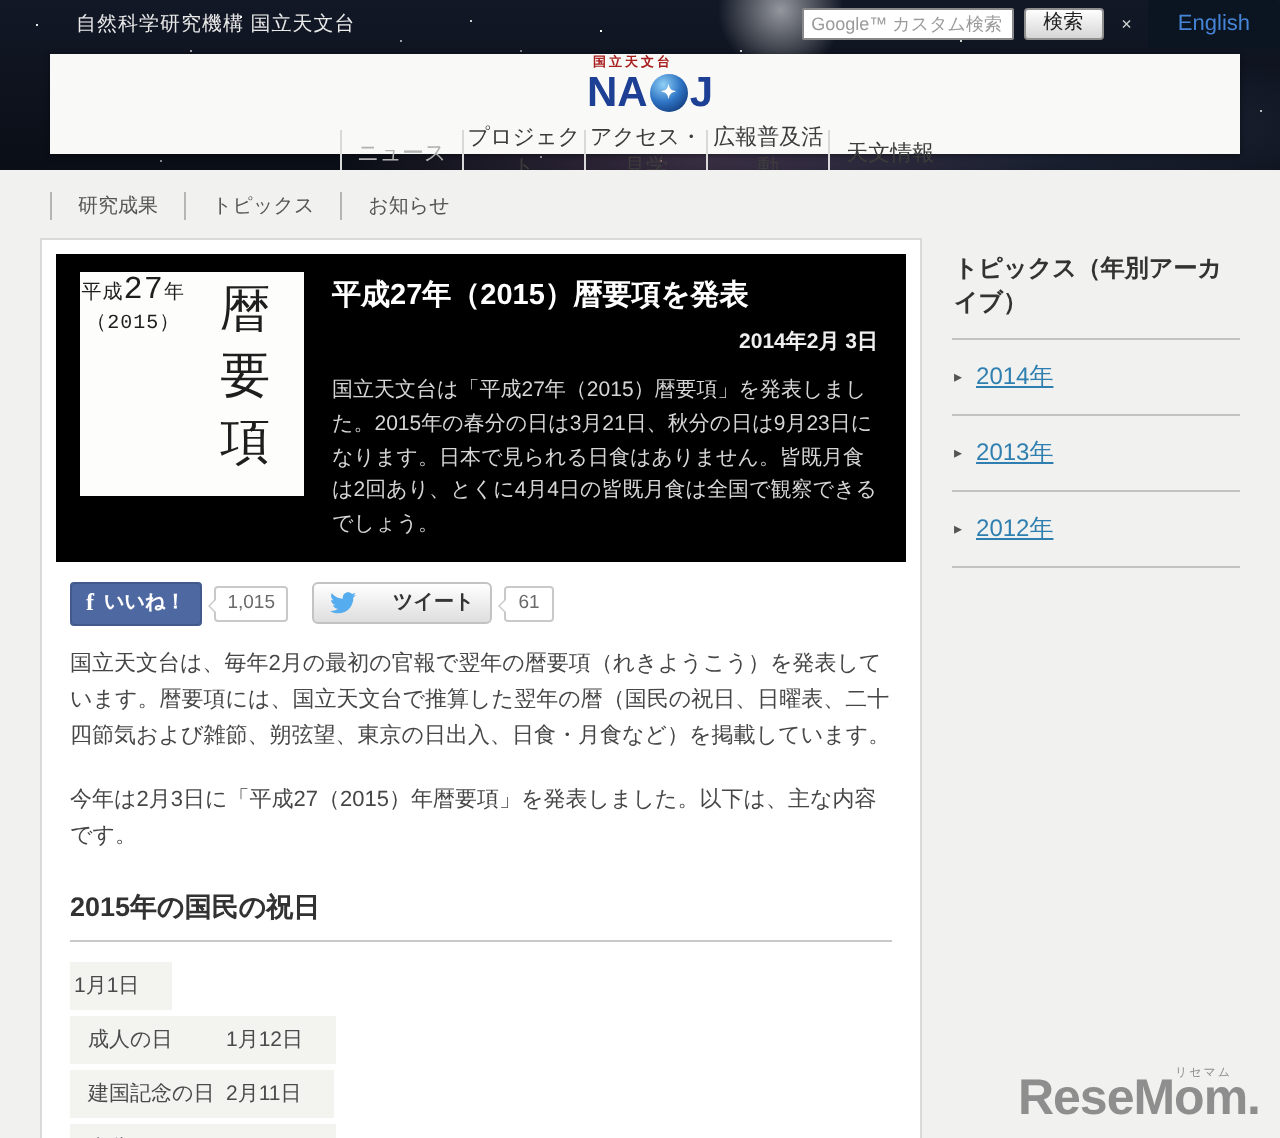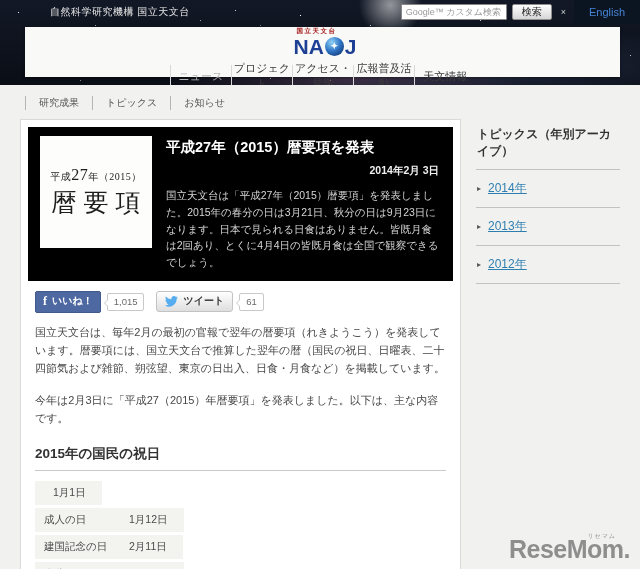--- a/index.html
+++ b/index.html
@@ -46,21 +46,21 @@
       75px 15px 0 0 rgba(255,255,255,.7), 260px 25px 0 0 rgba(255,255,255,.45),
       310px 65px 0 0 rgba(255,255,255,.7), 405px 10px 0 0 rgba(255,255,255,.6),
       455px 45px 0 0 rgba(255,255,255,.45), 505px 75px 0 0 rgba(255,255,255,.7),
       555px 35px 0 0 rgba(255,255,255,.55), 605px 50px 0 0 rgba(255,255,255,.65),
       25px 65px 0 0 rgba(255,255,255,.5), 95px 25px 0 0 rgba(255,255,255,.6);
   }
 
   
   .topbar {
     position:absolute; top:0; left:0; right:0; height:24px;
-    display:flex; align-items:center; padding-left:50px;
+    display:flex; align-items:center; padding-left:38px;
   }
   .site-name { font-size:10px; color:#e9e9e9; letter-spacing:.5px; }
   .top-right { margin-left:auto; display:flex; align-items:center; }
   .search-input {
     width:106px; height:16px; border:1px solid #888; border-radius:1px;
     font-size:9px; padding:1px 4px; color:#333; background:#fff;
   }
   .search-input::placeholder { color:#9a9a9a; }
   .search-btn {
     margin-left:5px; font-size:10px; color:#222; padding:1px 9px 2px;
@@ -109,22 +109,22 @@
 
   .content { display:flex; margin:0 20px; gap:15px; align-items:flex-start; }
   .card {
     width:441px; background:#fff; border:1px solid #dadada;
     padding:7px 7px 30px; min-height:440px;
   }
 
   .feature { background:#000; padding:9px 12px 10px; display:flex; gap:14px; }
   .thumb {
     width:112px; height:112px; background:#fdfdfc; flex:none; cursor:pointer;
-    display:flex; flex-direction:column; justify-content:center; text-align:center;
-    font-family:Liberation Serif, serif; color:#1e1e1e;
+    display:flex; justify-content:center; text-align:center;
+    font-family:Liberation Mono, monospace; color:#1e1e1e;
   }
   .thumb-era { font-size:10px; letter-spacing:.5px; }
   .thumb-era .era-num { font-size:16px; }
   .thumb-title { font-size:25px; letter-spacing:7px; padding-left:7px; margin-top:2px; }
   .ftext { flex:1; padding-top:2px; }
   .article-title { font-size:14.5px; font-weight:600; color:#fff; }
   .article-date { text-align:right; font-size:10.5px; font-weight:600; color:#efefef; margin:7px 2px 9px 0; }
   .article-summary { font-size:10.5px; line-height:1.6; color:#d6d6d6; }
 
   .social { display:flex; align-items:center; margin:10px 0 11px 7px; }
@@ -142,41 +142,41 @@
     content:""; position:absolute; left:-4px; top:5px;
     border-top:4px solid transparent; border-bottom:4px solid transparent;
     border-right:4px solid #c9c9c9;
   }
   .count-bubble::after {
     content:""; position:absolute; left:-3px; top:6px;
     border-top:3px solid transparent; border-bottom:3px solid transparent;
     border-right:3px solid #fff;
   }
   .tw-btn {
-    display:flex; align-items:center; gap:5px; margin-left:12px;
+    display:flex; align-items:center; gap:18px; margin-left:12px;
     background:linear-gradient(#ffffff,#dedede); border:1px solid #c3c3c3;
     border-radius:3px; font-size:10px; font-weight:bold; color:#353535;
     padding:2px 8px 3px; cursor:pointer;
   }
 
   .body-text { font-size:11px; line-height:1.62; color:#464646; margin:6px 7px 0; }
   .body-text.second { margin-top:15px; }
 
   .section-heading {
     font-size:13.5px; font-weight:bold; color:#323232;
     margin:17px 7px 0; padding-bottom:7px; border-bottom:1px solid #c9c9c9;
   }
 
   .holiday-table { margin:10px 7px 0; }
   .holiday-row {
     display:flex; width:max-content; background:#f3f3f0;
     margin-bottom:3px; font-size:10.5px; color:#4a4a4a;
   }
   .holiday-name { width:76px; padding:5px 2px 5px 9px; }
-  .holiday-date { padding:5px 16px 5px 2px; min-width:44px;margin-left:16px; }
+  .holiday-date { padding:5px 16px 5px 2px; min-width:44px; }
 
   
   .sidebar { flex:1; padding-top:7px; }
   .sidebar-title {
     font-size:12px; font-weight:bold; color:#333;
     padding:0 0 9px 1px; border-bottom:1px solid #c2c2c1;
   }
   .sidebar-item {
     display:flex; align-items:center; gap:7px; padding:10px 1px;
     border-bottom:1px solid #c2c2c1; cursor:pointer;

